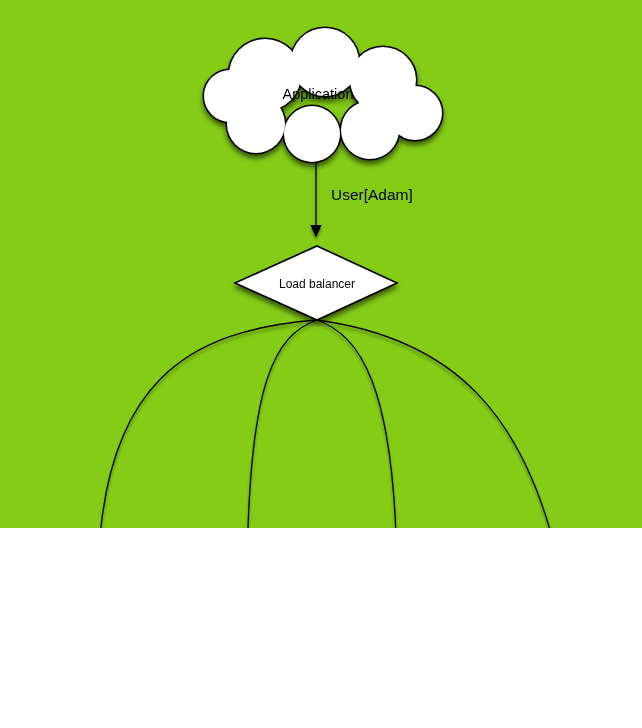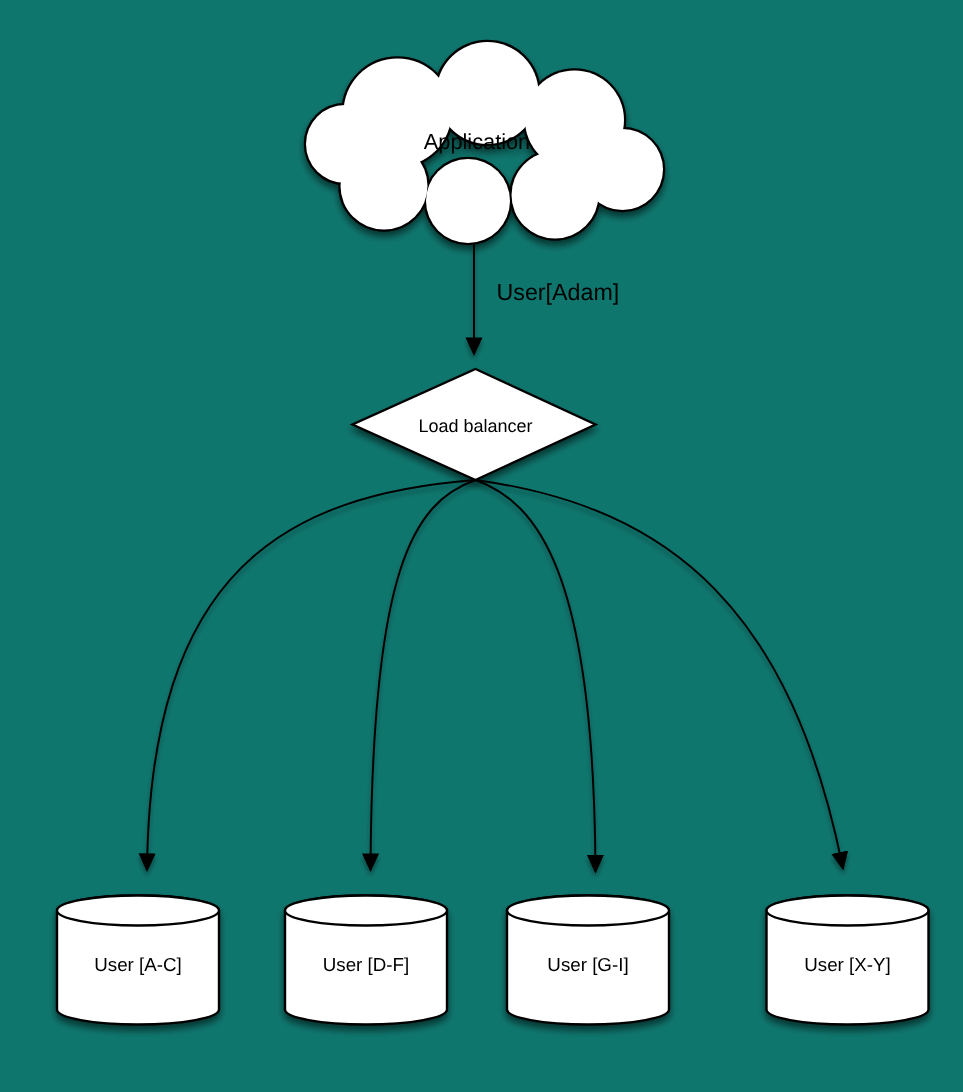--- a/index.html
+++ b/index.html
@@ -4,22 +4,22 @@
 <style>
   html, body {
     margin: 0;
     padding: 0;
     background: #ffffff;
     font-family: "Liberation Sans", sans-serif;
   }
   .stage {
     position: relative;
     width: 642px;
-    height: 728px;
-    background: #0f766e;
+    height: 528px;
+    background: #84cc16;
     overflow: hidden;
   }
   svg { display: block; }
   text {
     font-family: "Liberation Sans", sans-serif;
     fill: #000000;
   }
   .node-label-app   { font-size: 14.5px; }
   .edge-label       { font-size: 15.5px; }
   .node-label-lb    { font-size: 12px; }

